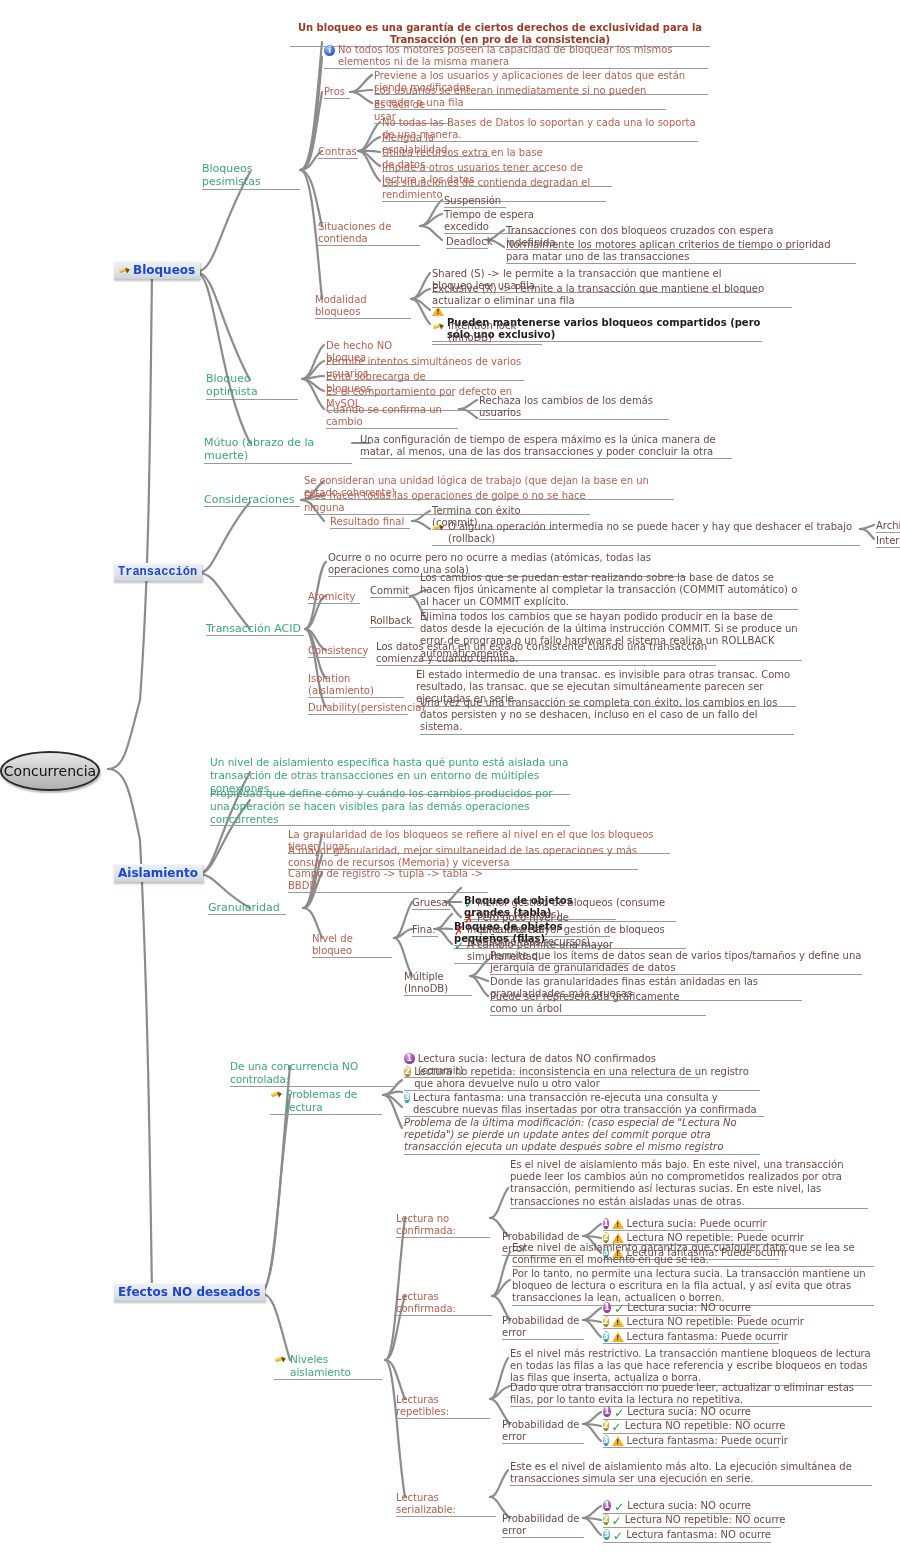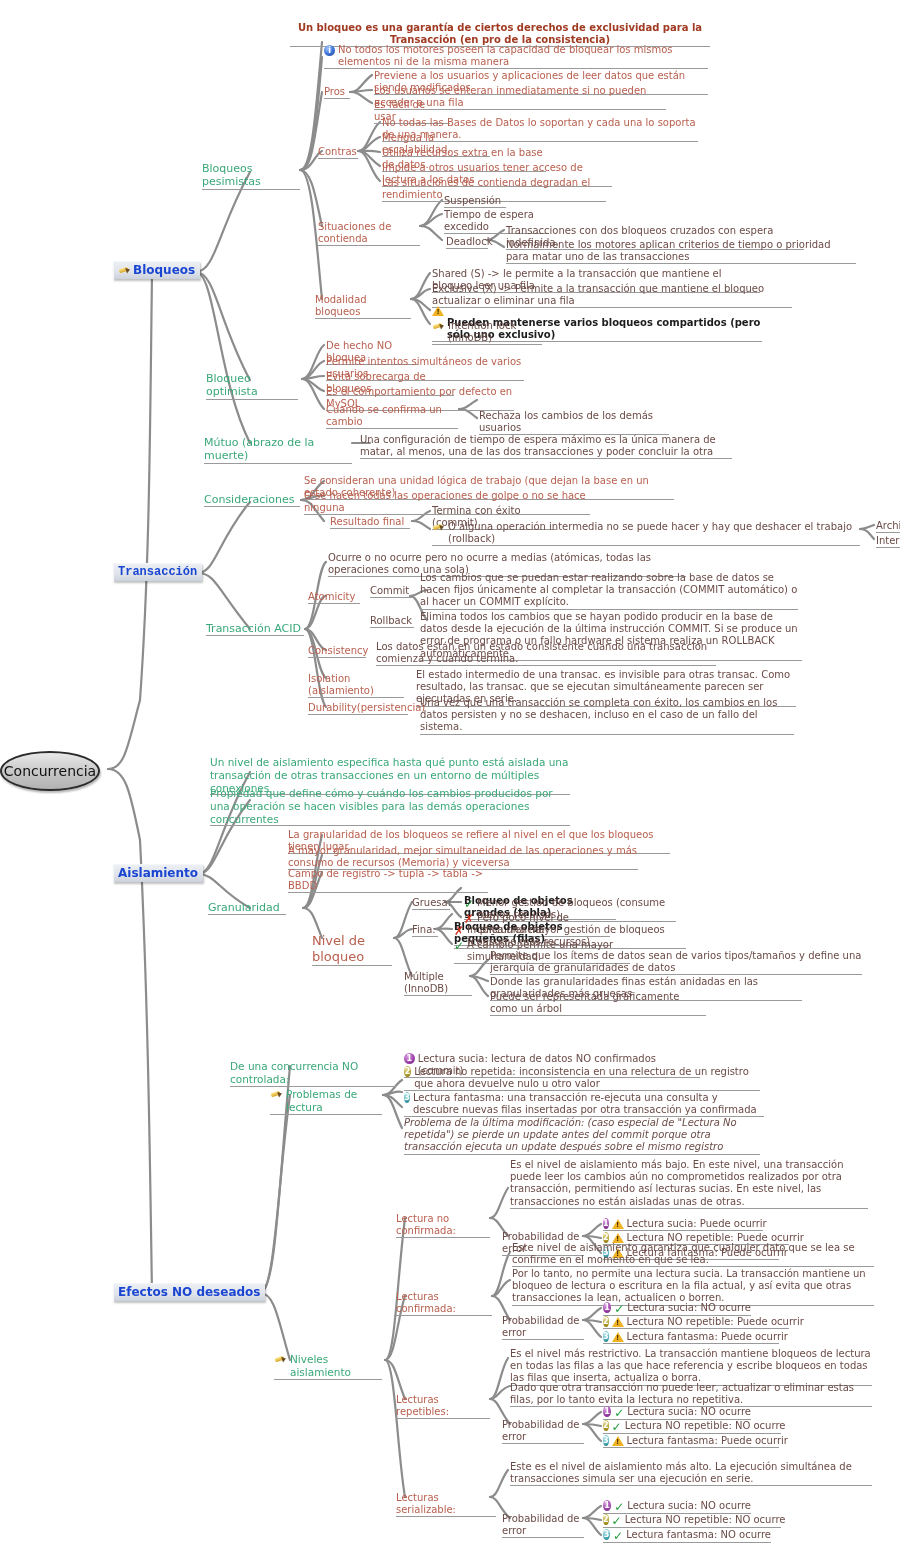--- a/index.html
+++ b/index.html
@@ -349,21 +349,21 @@
     <div class="ul" style="width:128px;"></div>
   </div>
   <div class="node" style="left:326px;top:386px;width:188px;">
     <span class="txt c-red" style="font-size:10px;">Es el comportamiento por defecto en MySQL</span>
     <div class="ul" style="width:188px;"></div>
   </div>
   <div class="node" style="left:326px;top:404px;width:132px;">
     <span class="txt c-red" style="font-size:10px;">Cuando se confirma un cambio</span>
     <div class="ul" style="width:132px;"></div>
   </div>
-  <div class="node" style="left:479px;top:410px;width:190px;">
+  <div class="node" style="left:479px;top:395px;width:190px;">
     <span class="txt c-dark" style="font-size:10px;">Rechaza los cambios de los demás usuarios</span>
     <div class="ul" style="width:190px;"></div>
   </div>
 
   <div class="node" style="left:204px;top:436px;width:148px;">
     <span class="txt c-green" style="font-size:11px;">Mútuo (abrazo de la muerte)</span>
     <div class="ul" style="width:148px;"></div>
   </div>
   <div class="node" style="left:360px;top:434px;width:372px;">
     <span class="txt c-dark" style="font-size:10px;">Una configuración de tiempo de espera máximo es la única manera de matar, al menos, una de las dos transacciones y poder concluir la otra</span>
@@ -477,21 +477,21 @@
   <div class="node" style="left:288px;top:845px;width:350px;">
     <span class="txt c-red" style="font-size:10px;">A mayor granularidad, mejor simultaneidad de las operaciones y más consumo de recursos (Memoria) y viceversa</span>
     <div class="ul" style="width:350px;"></div>
   </div>
   <div class="node" style="left:288px;top:868px;width:200px;">
     <span class="txt c-red" style="font-size:10px;">Campo de registro -&gt; tupla -&gt; tabla -&gt; BBDD</span>
     <div class="ul" style="width:200px;"></div>
   </div>
 
   <div class="node" style="left:312px;top:933px;width:80px;">
-    <span class="txt c-red" style="font-size:13px;">Nivel de bloqueo</span>
+    <span class="txt c-red" style="font-size:10px;">Nivel de bloqueo</span>
     <div class="ul" style="width:80px;"></div>
   </div>
   <div class="node" style="left:412px;top:897px;width:38px;">
     <span class="txt c-dark" style="font-size:10px;">Gruesa:</span>
     <div class="ul" style="width:38px;"></div>
   </div>
   <div class="node" style="left:464px;top:883px;width:152px;">
     <span class="txt c-black bold" style="font-size:10px;">Bloqueo de objetos grandes (tabla)</span>
     <div class="ul" style="width:152px;"></div>
   </div>

